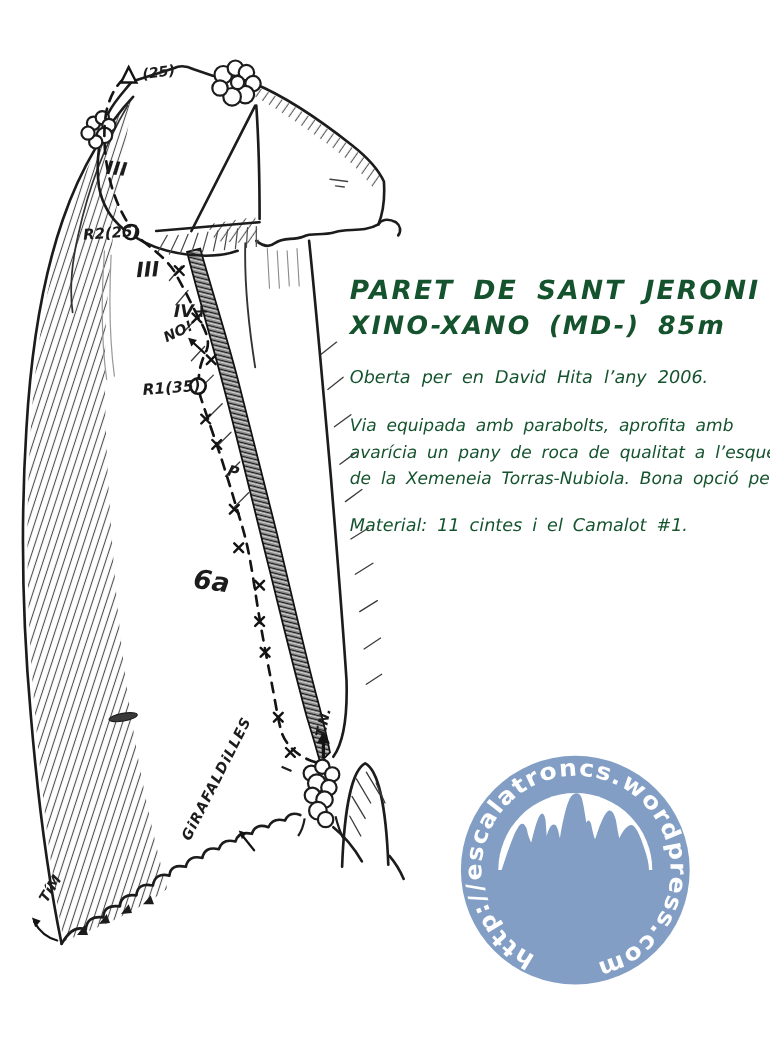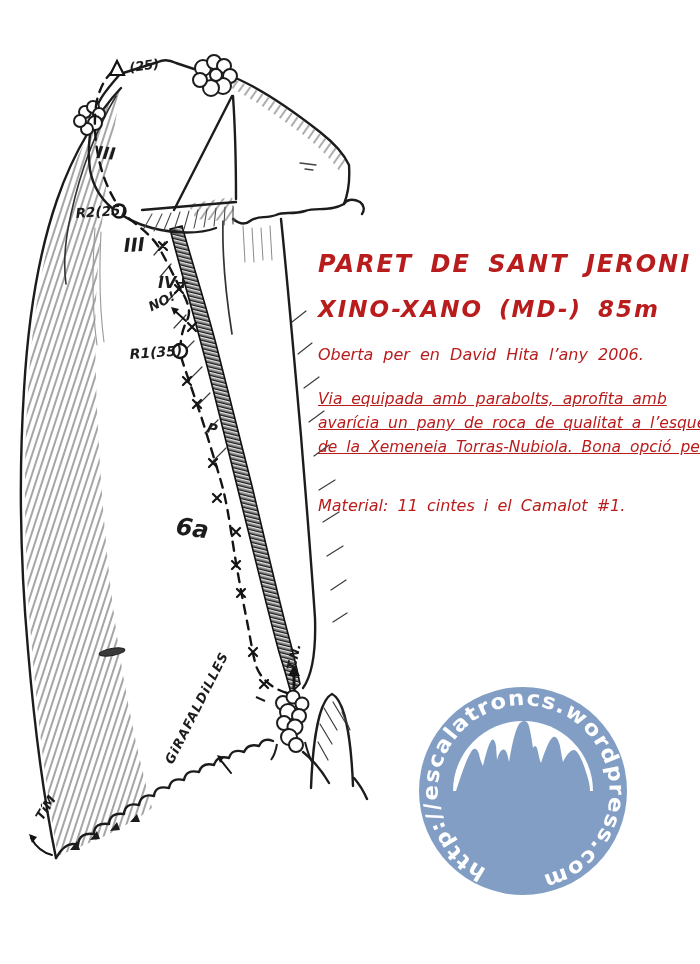--- a/index.html
+++ b/index.html
@@ -1,25 +1,25 @@
 <!DOCTYPE html>
 <html><head>
 <meta charset="utf-8">
 <style>
   html,body{margin:0;padding:0;background:#e8e8e8;}
   .page{position:relative;width:700px;height:964px;background:#ffffff;overflow:hidden;
         font-family:"DejaVu Sans",sans-serif;color:#222;}
   .topo-svg{position:absolute;left:0;top:0;}
-  .info{position:absolute;left:318px;top:250px;width:372px;font-style:italic;color:#b91c1c;}
+  .info{position:absolute;left:318px;top:250px;width:372px;font-style:italic;color:#14532d;}
   .info .title{font-size:24px;font-weight:600;letter-spacing:2px;word-spacing:7px;white-space:nowrap;}
-  .info .subtitle{font-size:23px;font-weight:600;letter-spacing:2px;word-spacing:6px;margin-top:18px;white-space:nowrap;}
+  .info .subtitle{font-size:23px;font-weight:600;letter-spacing:2px;word-spacing:6px;margin-top:6px;white-space:nowrap;}
   .info .byline{font-size:16px;font-weight:500;word-spacing:5px;margin-top:23px;white-space:nowrap;}
   .info .desc{margin-top:23px;font-size:15.5px;font-weight:500;line-height:24px;word-spacing:4px;}
-  .info .desc div{white-space:nowrap;text-decoration:underline;}
-  .info .material{font-size:16px;font-weight:500;word-spacing:4px;margin-top:37px;white-space:nowrap;}
+  .info .desc div{white-space:nowrap;}
+  .info .material{font-size:16px;font-weight:500;word-spacing:4px;margin-top:21px;white-space:nowrap;}
   .hand{font-style:italic;font-weight:600;fill:#1c1c1c;font-family:"DejaVu Sans",sans-serif;}
 </style>
 </head>
 <body>
 
 <div class="page">
 
   <svg class="topo-svg" width="700" height="964" viewBox="0 0 700 964">
     <defs>
       <pattern id="hatchSteep" width="6" height="9" patternUnits="userSpaceOnUse" patternTransform="rotate(18)">

